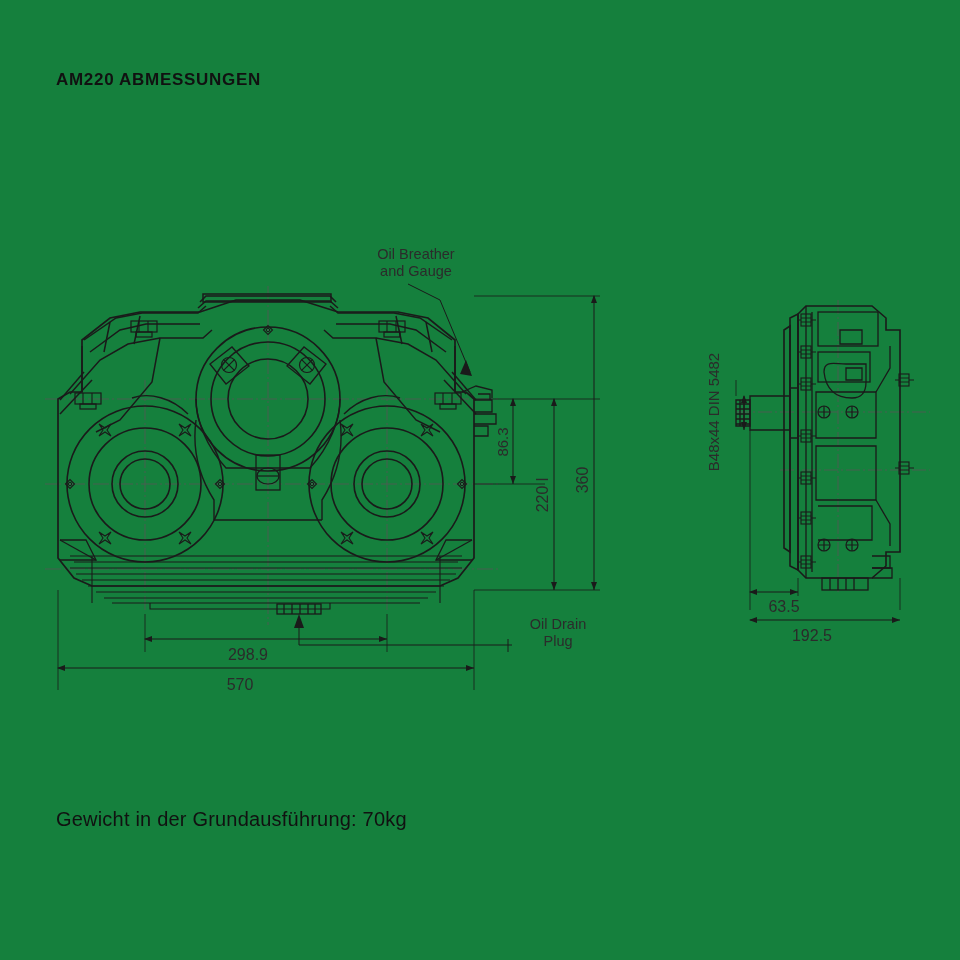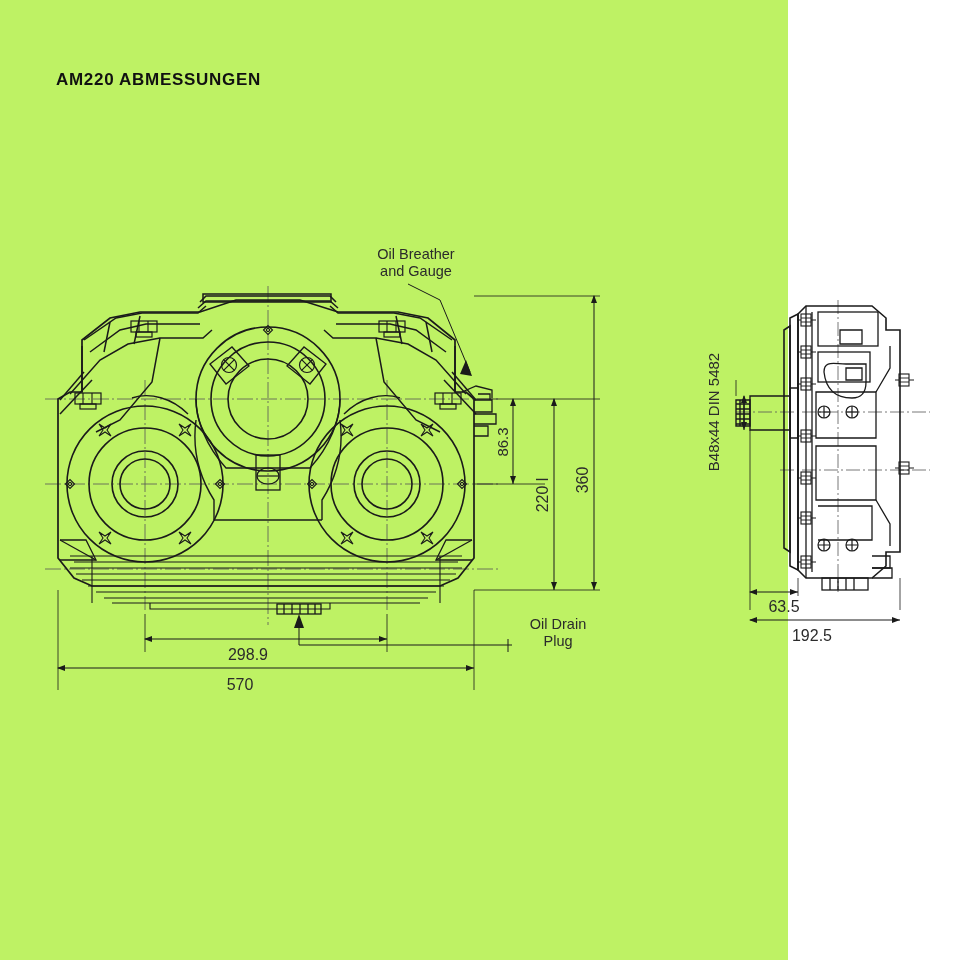--- a/index.html
+++ b/index.html
@@ -11,23 +11,23 @@
     width: 960px;
     height: 960px;
     position: relative;
     font-family: "Liberation Sans", sans-serif;
     color: #1a1a1a;
     overflow: hidden;
   }
   #sheet {
     position: absolute;
     left: 0; top: 0;
-    width: 788px;
+    width: 960px;
     height: 960px;
-    background: #bef264;
+    background: #15803d;
   }
   .title-text {
     position: absolute;
     left: 56px;
     top: 70px;
     font-size: 17px;
     font-weight: bold;
     letter-spacing: 0.7px;
     color: #111111;
     white-space: nowrap;
@@ -397,14 +397,15 @@
         <text x="784" y="612" font-size="16" text-anchor="middle">63.5</text>
       </g>
 
       <g>
         <line x1="750" y1="620" x2="900" y2="620" stroke="#1a1a1a" stroke-width="1" marker-start="url(#arrE)" marker-end="url(#arrS)"></line>
         <text x="812" y="641" font-size="16" text-anchor="middle">192.5</text>
       </g>
     </g>
   </svg>
 
+  <div class="footer-text">Gewicht  in der Grundausführung: 70kg</div>
 
 </div>
 
 </body></html>

